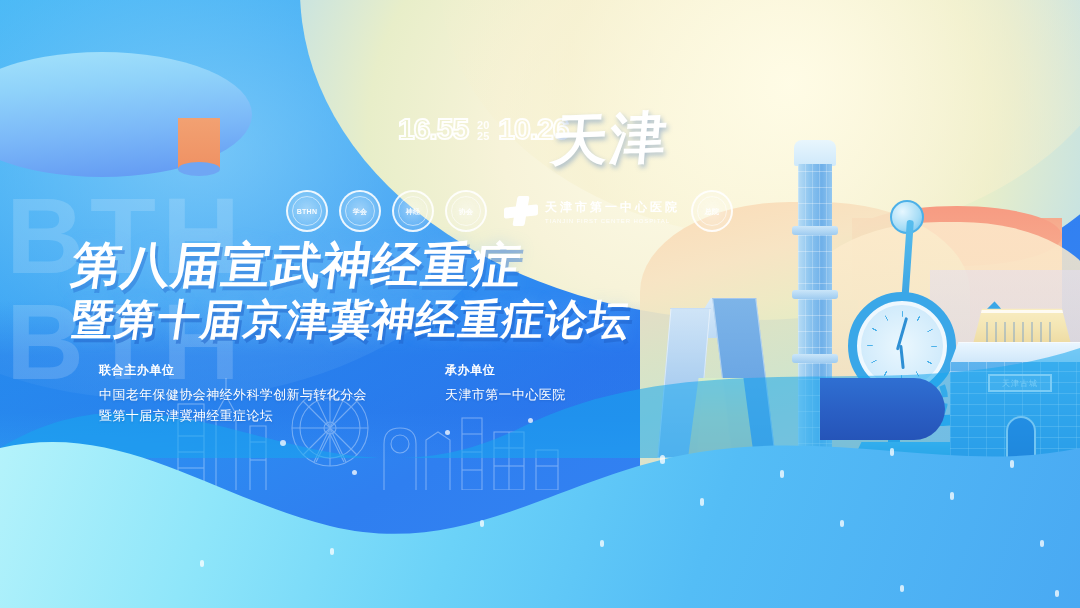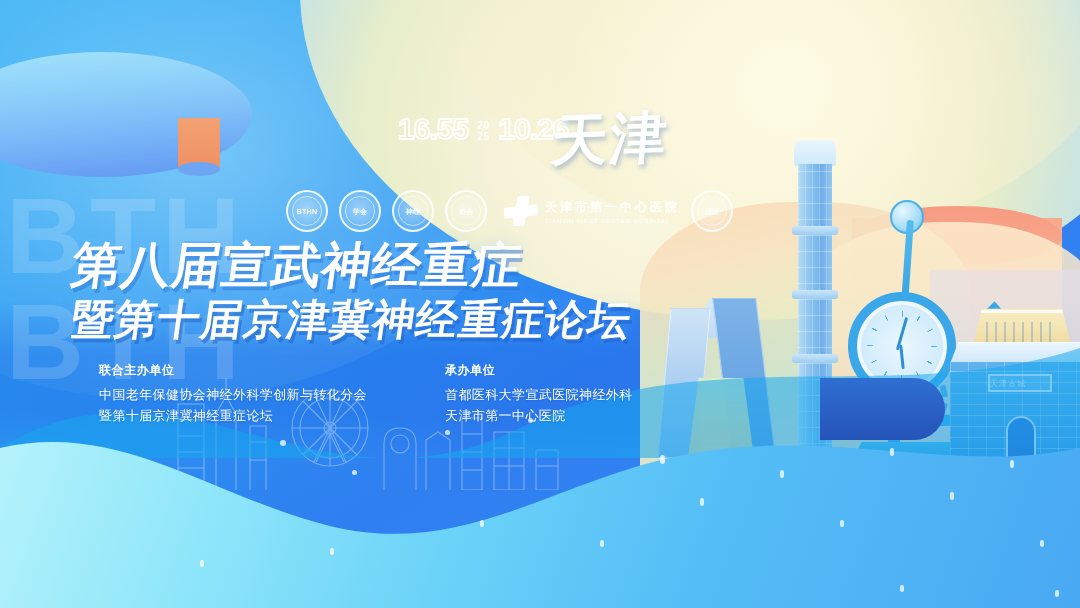--- a/index.html
+++ b/index.html
@@ -234,21 +234,21 @@
   }
   .gate-body::before{
     content:""; position:absolute; inset:0;
     background:repeating-linear-gradient(0deg, rgba(255,255,255,.32) 0 1px, transparent 1px 11px),
                repeating-linear-gradient(90deg, rgba(255,255,255,.26) 0 1px, transparent 1px 18px);
   }
   .gate-plaque {
     position:absolute; left:38px; top:12px; width:64px; height:18px;
     border:2px solid rgba(255,255,255,.9);
     background:rgba(255,255,255,.16);
-    font-size:8px; color:#eaf6ff; line-height:15px;
+    font-size:8px; color:#eaf6ff; text-align:center; line-height:15px;
     letter-spacing:1px;
   }
   .gate-arch {
     position:absolute; left:56px; bottom:0; width:30px; height:44px;
     border-radius:15px 15px 0 0;
     background:linear-gradient(180deg,#2f6fd6,#2a62c8);
     border:2px solid rgba(255,255,255,.85);
   }
 
   
@@ -554,19 +554,18 @@
     </div>
 
     <div class="orgs">
       <div class="org-col">
         <div class="org-head">联合主办单位</div>
         <div class="org-line">中国老年保健协会神经外科学创新与转化分会</div>
         <div class="org-line">暨第十届京津冀神经重症论坛</div>
       </div>
       <div class="org-col">
         <div class="org-head">承办单位</div>
-        <div class="org-line">首都医科大学宣武医院神经外科</div>
         <div class="org-line">天津市第一中心医院</div>
       </div>
     </div>
 
   </div>
 </div>
 
 </body></html>

